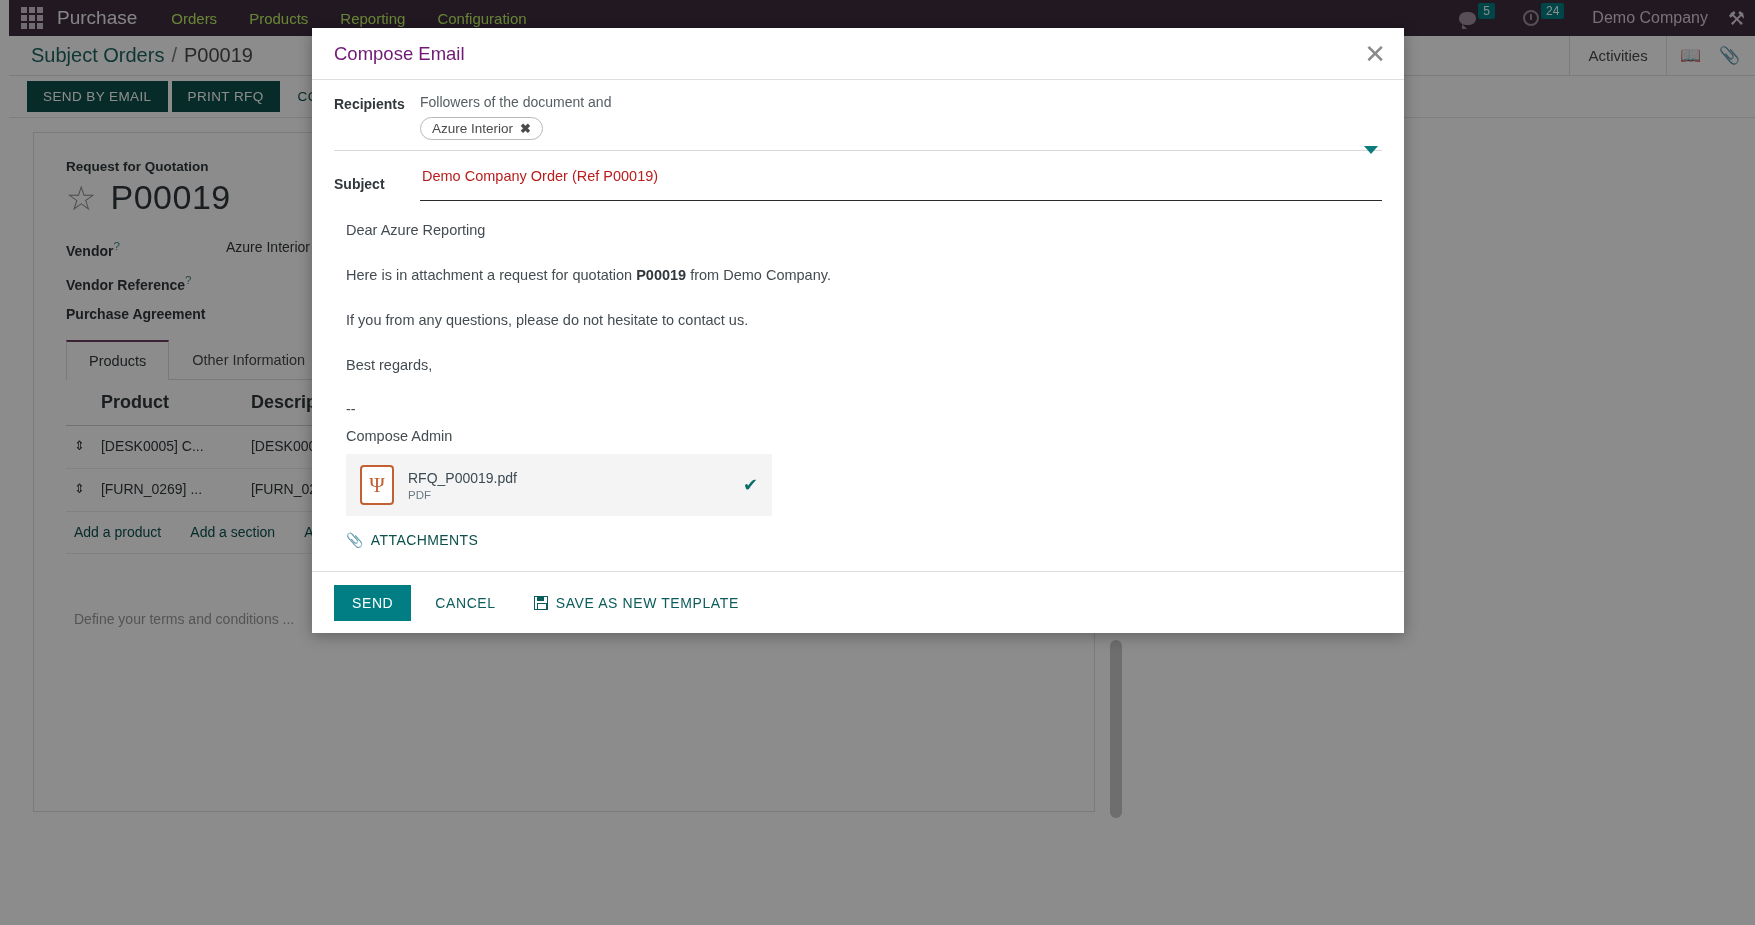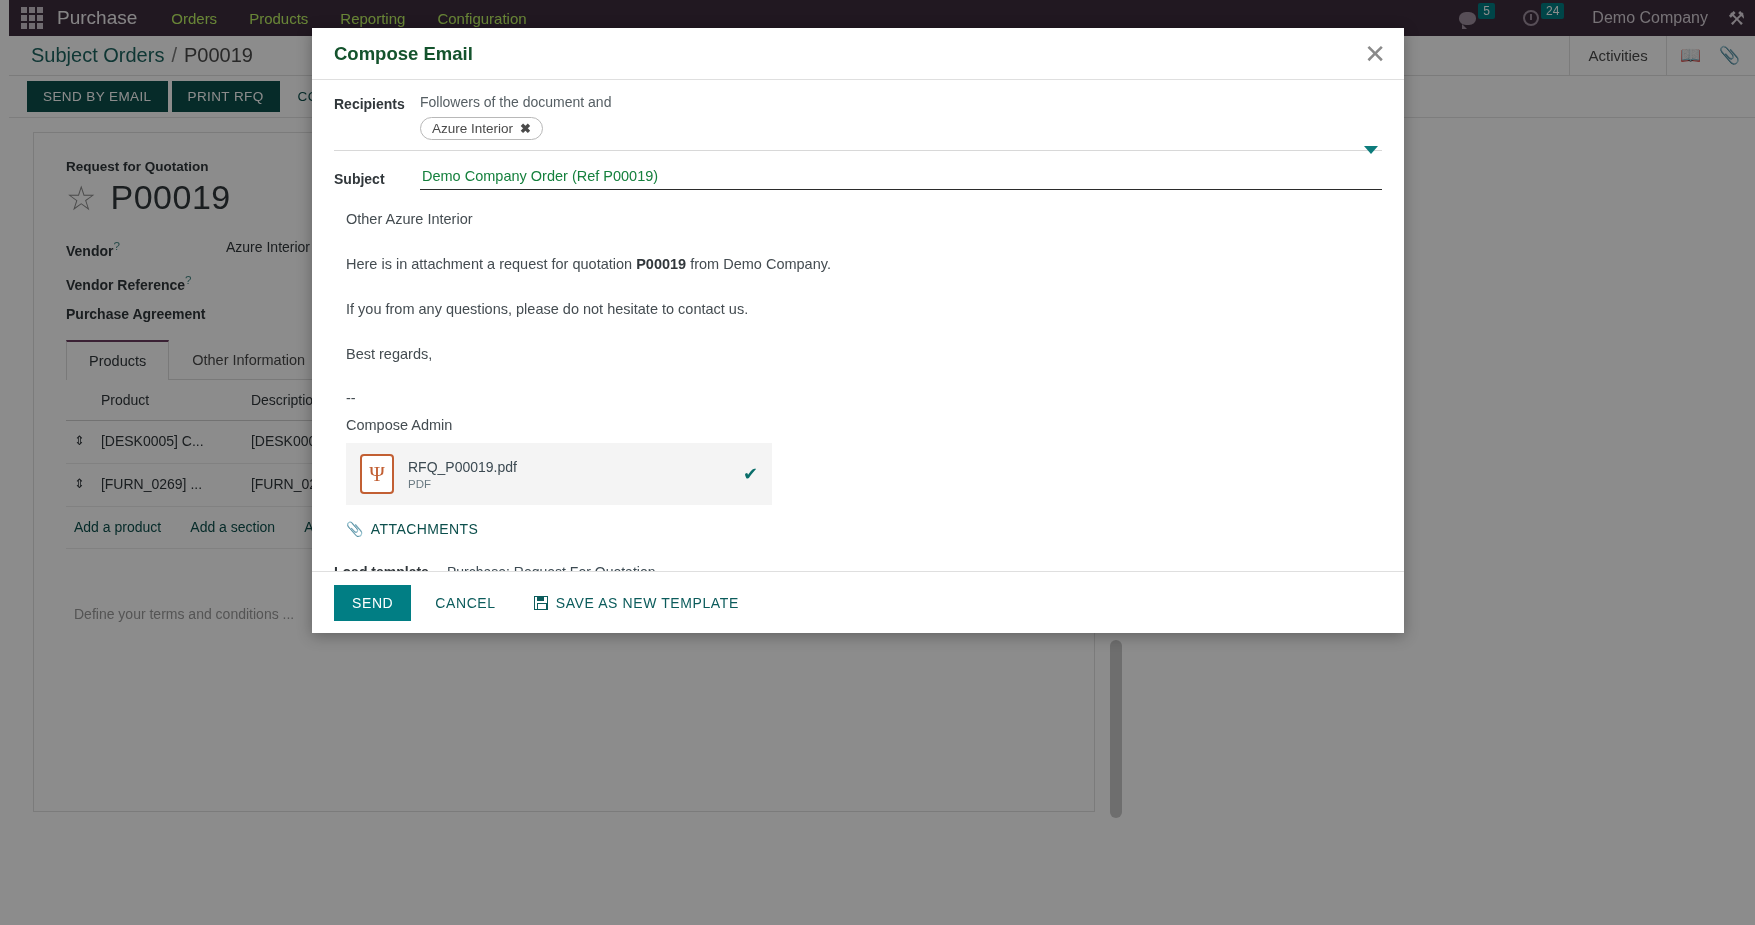--- a/index.html
+++ b/index.html
@@ -114,22 +114,22 @@
   }
   .tab.active {
     color: #31373b; background:#fff;
     border-color:#dcdcdc; border-top: 2px solid #6a3d5f;
     margin-bottom:-1px;
   }
 
   
   table.plines { width:100%; border-collapse: collapse; font-size: 14px; }
   table.plines th {
-    text-align:left; font-weight:400; color:#31373b;
-    padding: 12px 8px; border-bottom: 1px solid #cfcfcf; font-size:14px;
+    text-align:left; font-weight:700; color:#31373b;
+    padding: 12px 8px; border-bottom: 1px solid #cfcfcf; font-size:18px;
   }
   table.plines td {
     padding: 10px 8px; vertical-align: top;
     color:#31373b; border-bottom: 1px solid #ececec;
     line-height:1.55;
   }
   td.handle { width: 26px; color:#9b9b9b; text-align:center; font-size:13px; }
   .addrow { padding: 14px 8px; font-size: 14px; }
   .addlink { color:#0c4f4c; margin-right: 26px; cursor:pointer; }
 
@@ -164,21 +164,21 @@
     background: #ffffff;
     z-index: 60;
     display: flex; flex-direction: column;
     box-shadow: 0 3px 14px rgba(0,0,0,.3);
   }
   .modal-head {
     height: 52px; display:flex; align-items:center;
     padding: 0 22px; border-bottom: 1px solid #dfdfdf;
     position: relative;
   }
-  .modal-title { font-size: 18.5px; color:#14532d; font-weight:700; }
+  .modal-title { font-size: 18.5px; color:#701a75; font-weight:400; }
   .modal-x {
     position:absolute; right: 18px; top: 50%; transform: translateY(-50%);
     font-size: 26px; color:#8a8a8a; cursor:pointer; line-height:1;
     font-weight: 300;
   }
   .modal-body { flex: 1; overflow: hidden; padding: 14px 22px 0 22px; }
 
   .row-recip { display:flex; align-items:flex-start; position:relative; padding-bottom: 10px;
                border-bottom: 1px solid #d8d8d8; margin-bottom: 14px;}
   .lbl { width: 86px; flex:none; font-weight:700; font-size:14px; color:#31373b; padding-top:2px;}
@@ -193,21 +193,21 @@
   .tag-x { color:#4a4a4a; font-size: 13px; cursor:pointer; font-weight:700;}
   .caret-down {
     position:absolute; right: 4px; top: 52px;
     width:0;height:0;border-left:7px solid transparent;border-right:7px solid transparent;
     border-top:8px solid #0d7c7c; cursor:pointer;
   }
 
   .row-subj { display:flex; align-items:center; margin-bottom: 16px; }
   .subj-input {
     flex:1; border:none; border-bottom: 1px solid #2b2b2b;
-    font-size: 14.5px; color:#15803d; padding: 3px 2px 5px 2px;
+    font-size: 14.5px; color:#b91c1c; padding: 3px 2px 16px 2px;
     font-family: "Liberation Sans", sans-serif; outline:none;
     background:transparent;
   }
 
   .mailbody { padding: 4px 2px 0 12px; }
   .mailbody p { margin: 0 0 26px 0; font-size: 14.5px; color:#444c51; line-height: 1.3;}
   .mailbody p.tight { margin-bottom: 8px; }
   .mailbody b { color:#31373b; font-weight:700; }
 
   .attach-card {
@@ -411,21 +411,21 @@
       </div>
       <div class="caret-down"></div>
     </div>
 
     <div class="row-subj">
       <div class="lbl">Subject</div>
       <input class="subj-input" type="text" value="Demo Company Order (Ref P00019)" style="">
     </div>
 
     <div class="mailbody">
-      <p>Other Azure Interior</p>
+      <p>Dear Azure Reporting</p>
       <p>
         <span>Here is in attachment a request for quotation </span><b>P00019</b><span> from Demo Company.</span>
       </p>
       <p>If you from any questions, please do not hesitate to contact us.</p>
       <p>Best regards,</p>
       <p class="tight">--</p>
       <p class="tight">Compose Admin</p>
     </div>
 
     <div class="attach-card">

